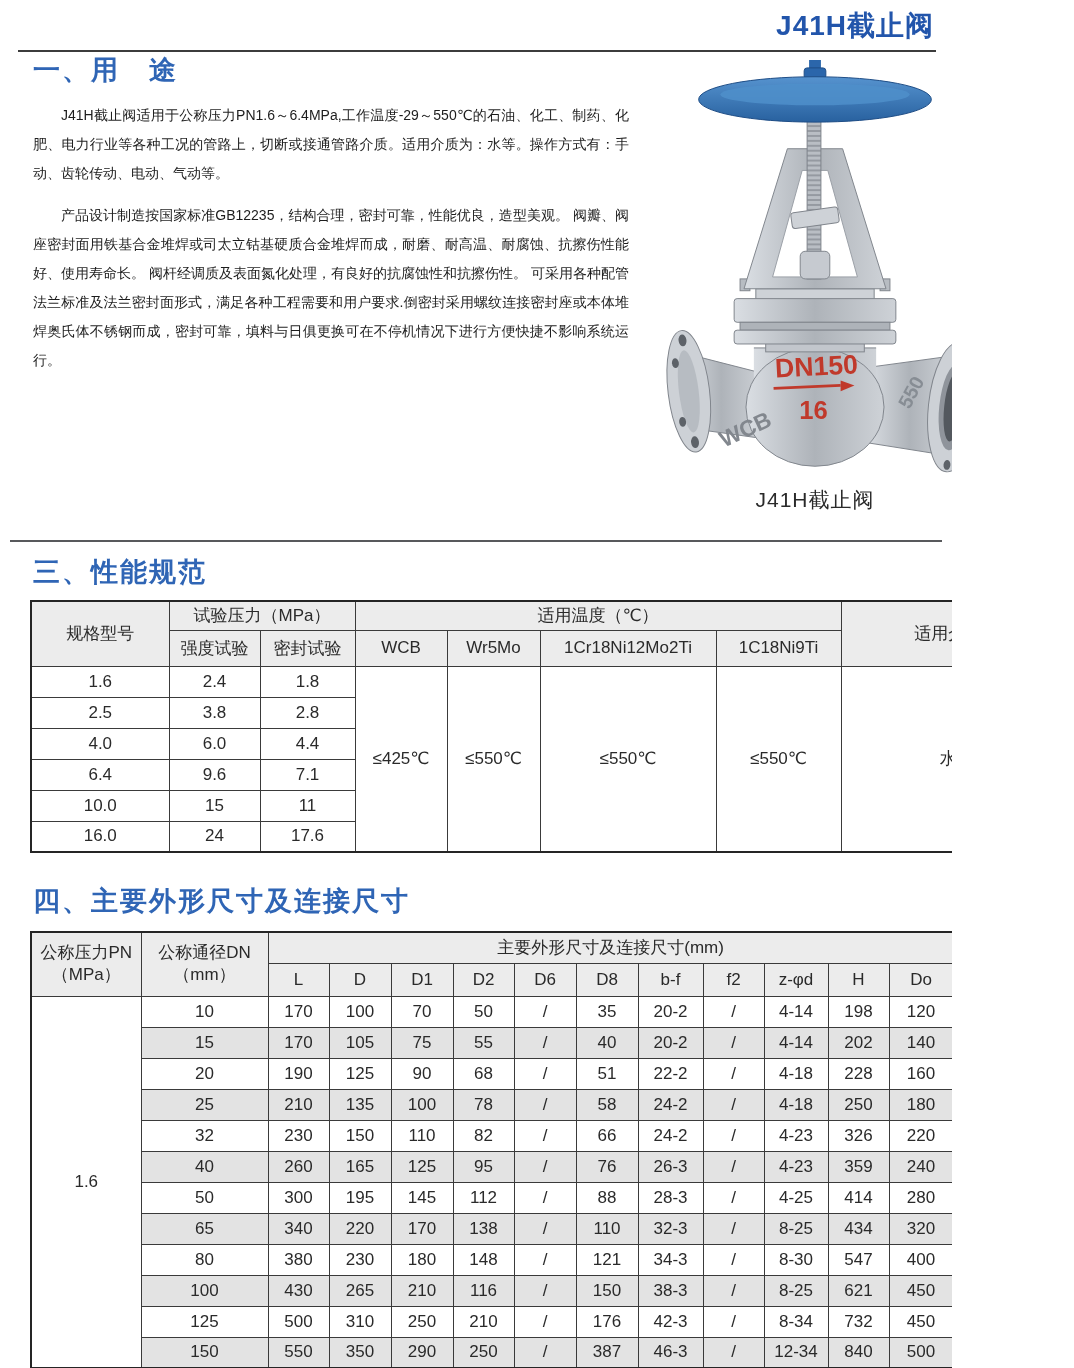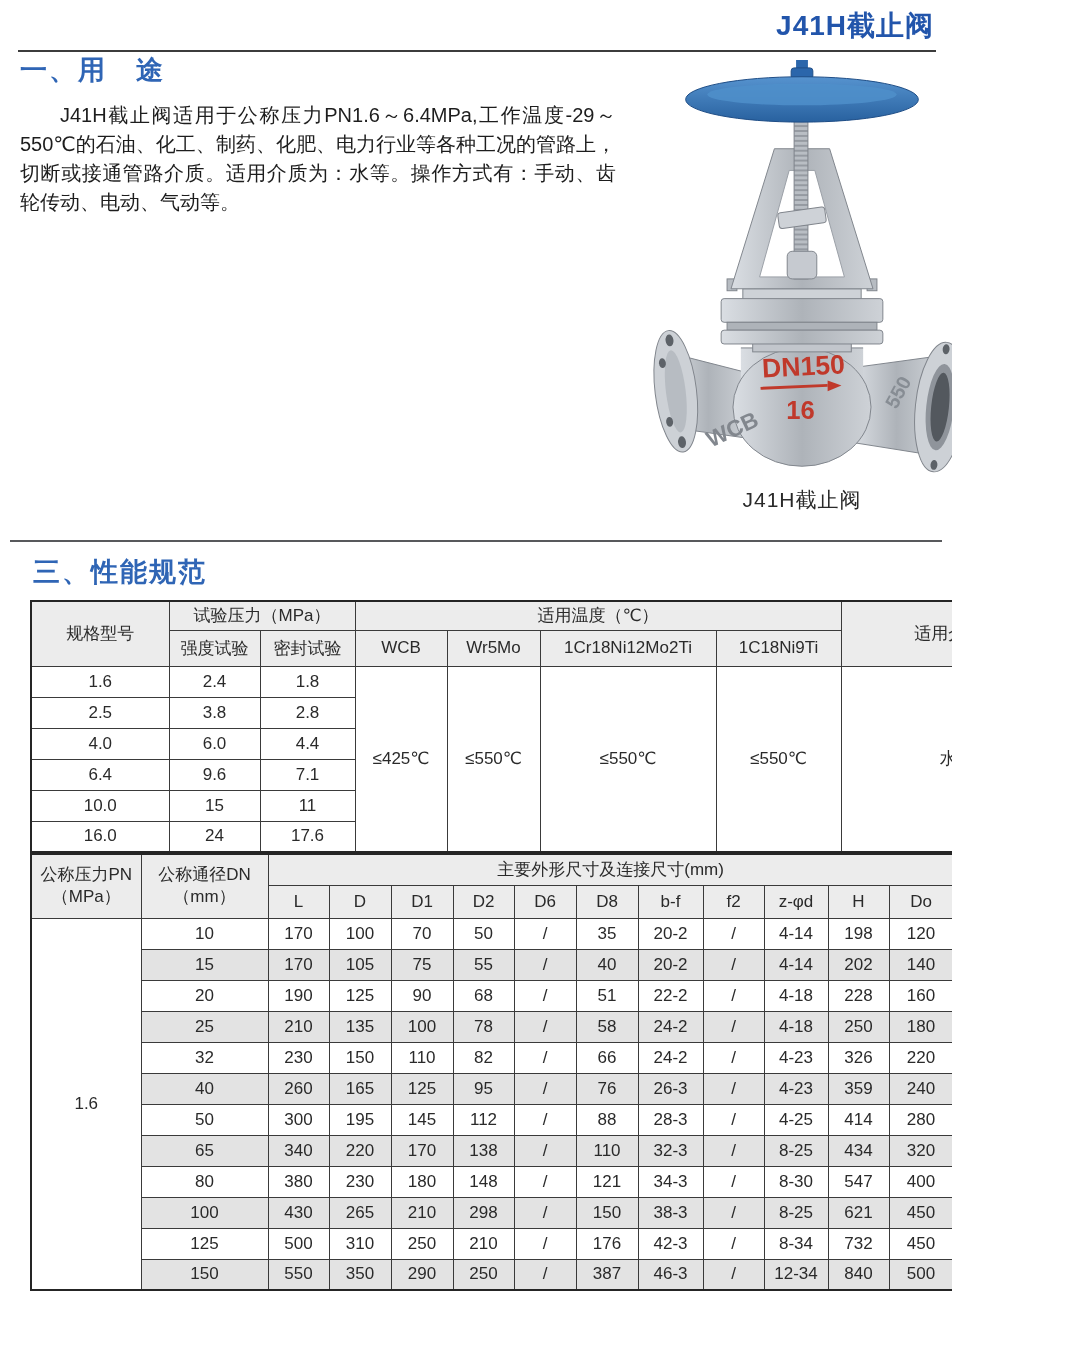--- a/index.html
+++ b/index.html
@@ -4,26 +4,26 @@
 <style>
   html,body{margin:0;padding:0;background:#ffffff;}
   body{width:1074px;font-family:"Liberation Sans","DejaVu Sans",sans-serif;color:#1f1f1f;}
   .page{position:relative;width:952px;height:1368px;background:#fff;overflow:hidden;}
 
   
   .doc-title{text-align:right;padding:7px 18px 2px 0;font-size:28px;font-weight:bold;color:#2255ab;letter-spacing:1px;}
   .title-rule{margin:3px 16px 0 18px;border-top:2px solid #3c3c3c;height:0;}
 
   
-  .top-area{display:flex;height:488px;padding:0 14px 0 20px;box-sizing:border-box;}
+  .top-area{display:flex;height:488px;padding:0 14px 0 33px;box-sizing:border-box;}
   .text-col{width:604px;flex:0 0 604px;}
   h2.sec{font-size:27px;font-weight:bold;color:#2f65b5;margin:0;letter-spacing:2px;}
   .sec-usage{margin:20px 0 0 0;}
   .sec-features{margin:26px 0 0 0;}
-  p.body{font-size:20px;line-height:29px;text-indent:2em;margin:13px 0 0 0;text-align:justify;color:#1d1d1d;width:596px;}
+  p.body{font-size:14px;line-height:29px;text-indent:2em;margin:13px 0 0 0;text-align:justify;color:#1d1d1d;width:596px;}
 
   .valve-col{flex:1;display:flex;flex-direction:column;align-items:center;justify-content:flex-start;padding-top:8px;}
   .valve-fig{margin:0;display:flex;flex-direction:column;align-items:center;}
   .valve-caption{font-size:21px;color:#2a2a2a;margin-top:2px;letter-spacing:1px;}
 
   .section-divider{border-top:2px solid #58595c;margin:0 10px;height:0;}
 
   
   h2.sec3{margin:12px 0 10px 33px;font-family:Liberation Mono, monospace;}
   h2.sec4{margin:30px 0 12px 33px;}
@@ -47,20 +47,21 @@
 
 <div class="page">
 
   <div class="doc-title">J41H截止阀</div>
   <div class="title-rule"></div>
 
   <div class="top-area">
     <div class="text-col">
       <h2 class="sec sec-usage">一、用　途</h2>
       <p class="body">J41H截止阀适用于公称压力PN1.6～6.4MPa,工作温度-29～550℃的石油、化工、制药、化肥、电力行业等各种工况的管路上，切断或接通管路介质。适用介质为：水等。操作方式有：手动、齿轮传动、电动、气动等。</p>
+      <p class="body">产品设计制造按国家标准GB12235，结构合理，密封可靠，性能优良，造型美观。 阀瓣、阀座密封面用铁基合金堆焊或司太立钴基硬质合金堆焊而成，耐磨、耐高温、耐腐蚀、抗擦伤性能好、使用寿命长。 阀杆经调质及表面氮化处理，有良好的抗腐蚀性和抗擦伤性。 可采用各种配管法兰标准及法兰密封面形式，满足各种工程需要和用户要求.倒密封采用螺纹连接密封座或本体堆焊奥氏体不锈钢而成，密封可靠，填料与日俱更换可在不停机情况下进行方便快捷不影响系统运行。</p>
     </div>
 
     <div class="valve-col">
       <figure class="valve-fig">
         <svg viewBox="0 0 360 430" width="356" height="424" xmlns="http://www.w3.org/2000/svg">
           <defs>
             <linearGradient id="gmetal" x1="0" y1="0" x2="1" y2="0">
               <stop offset="0" stop-color="#dadee3"></stop>
                 <stop offset="0.5" stop-color="#aeb3b9"></stop>
                 <stop offset="1" stop-color="#ced2d7"></stop>
@@ -200,20 +201,21 @@
       <td>11</td>
     </tr>
     <tr class="dr">
       <td>16.0</td>
       <td>24</td>
       <td>17.6</td>
     </tr>
   </tbody>
     </table>
 
+  <h2 class="sec sec4">四、主要外形尺寸及连接尺寸</h2>
 
   <table class="tbl dim">
     <colgroup>
       <col style="width:110px">
         <col style="width:127px">
         <col style="width:61px">
         <col style="width:62px">
       <col style="width:62px">
         <col style="width:61px">
         <col style="width:62px">
@@ -383,21 +385,21 @@
           <td>8-30</td>
           <td>547</td>
           <td>400</td>
           <td>95</td>
         </tr>
         <tr class="dr alt">
           <td>100</td>
           <td>430</td>
           <td>265</td>
           <td>210</td>
-          <td>298</td>
+          <td>116</td>
           <td>/</td>
           <td>150</td>
           <td>38-3</td>
           <td>/</td>
           <td>8-25</td>
           <td>621</td>
           <td>450</td>
           <td>115</td>
         </tr>
         <tr class="dr">

